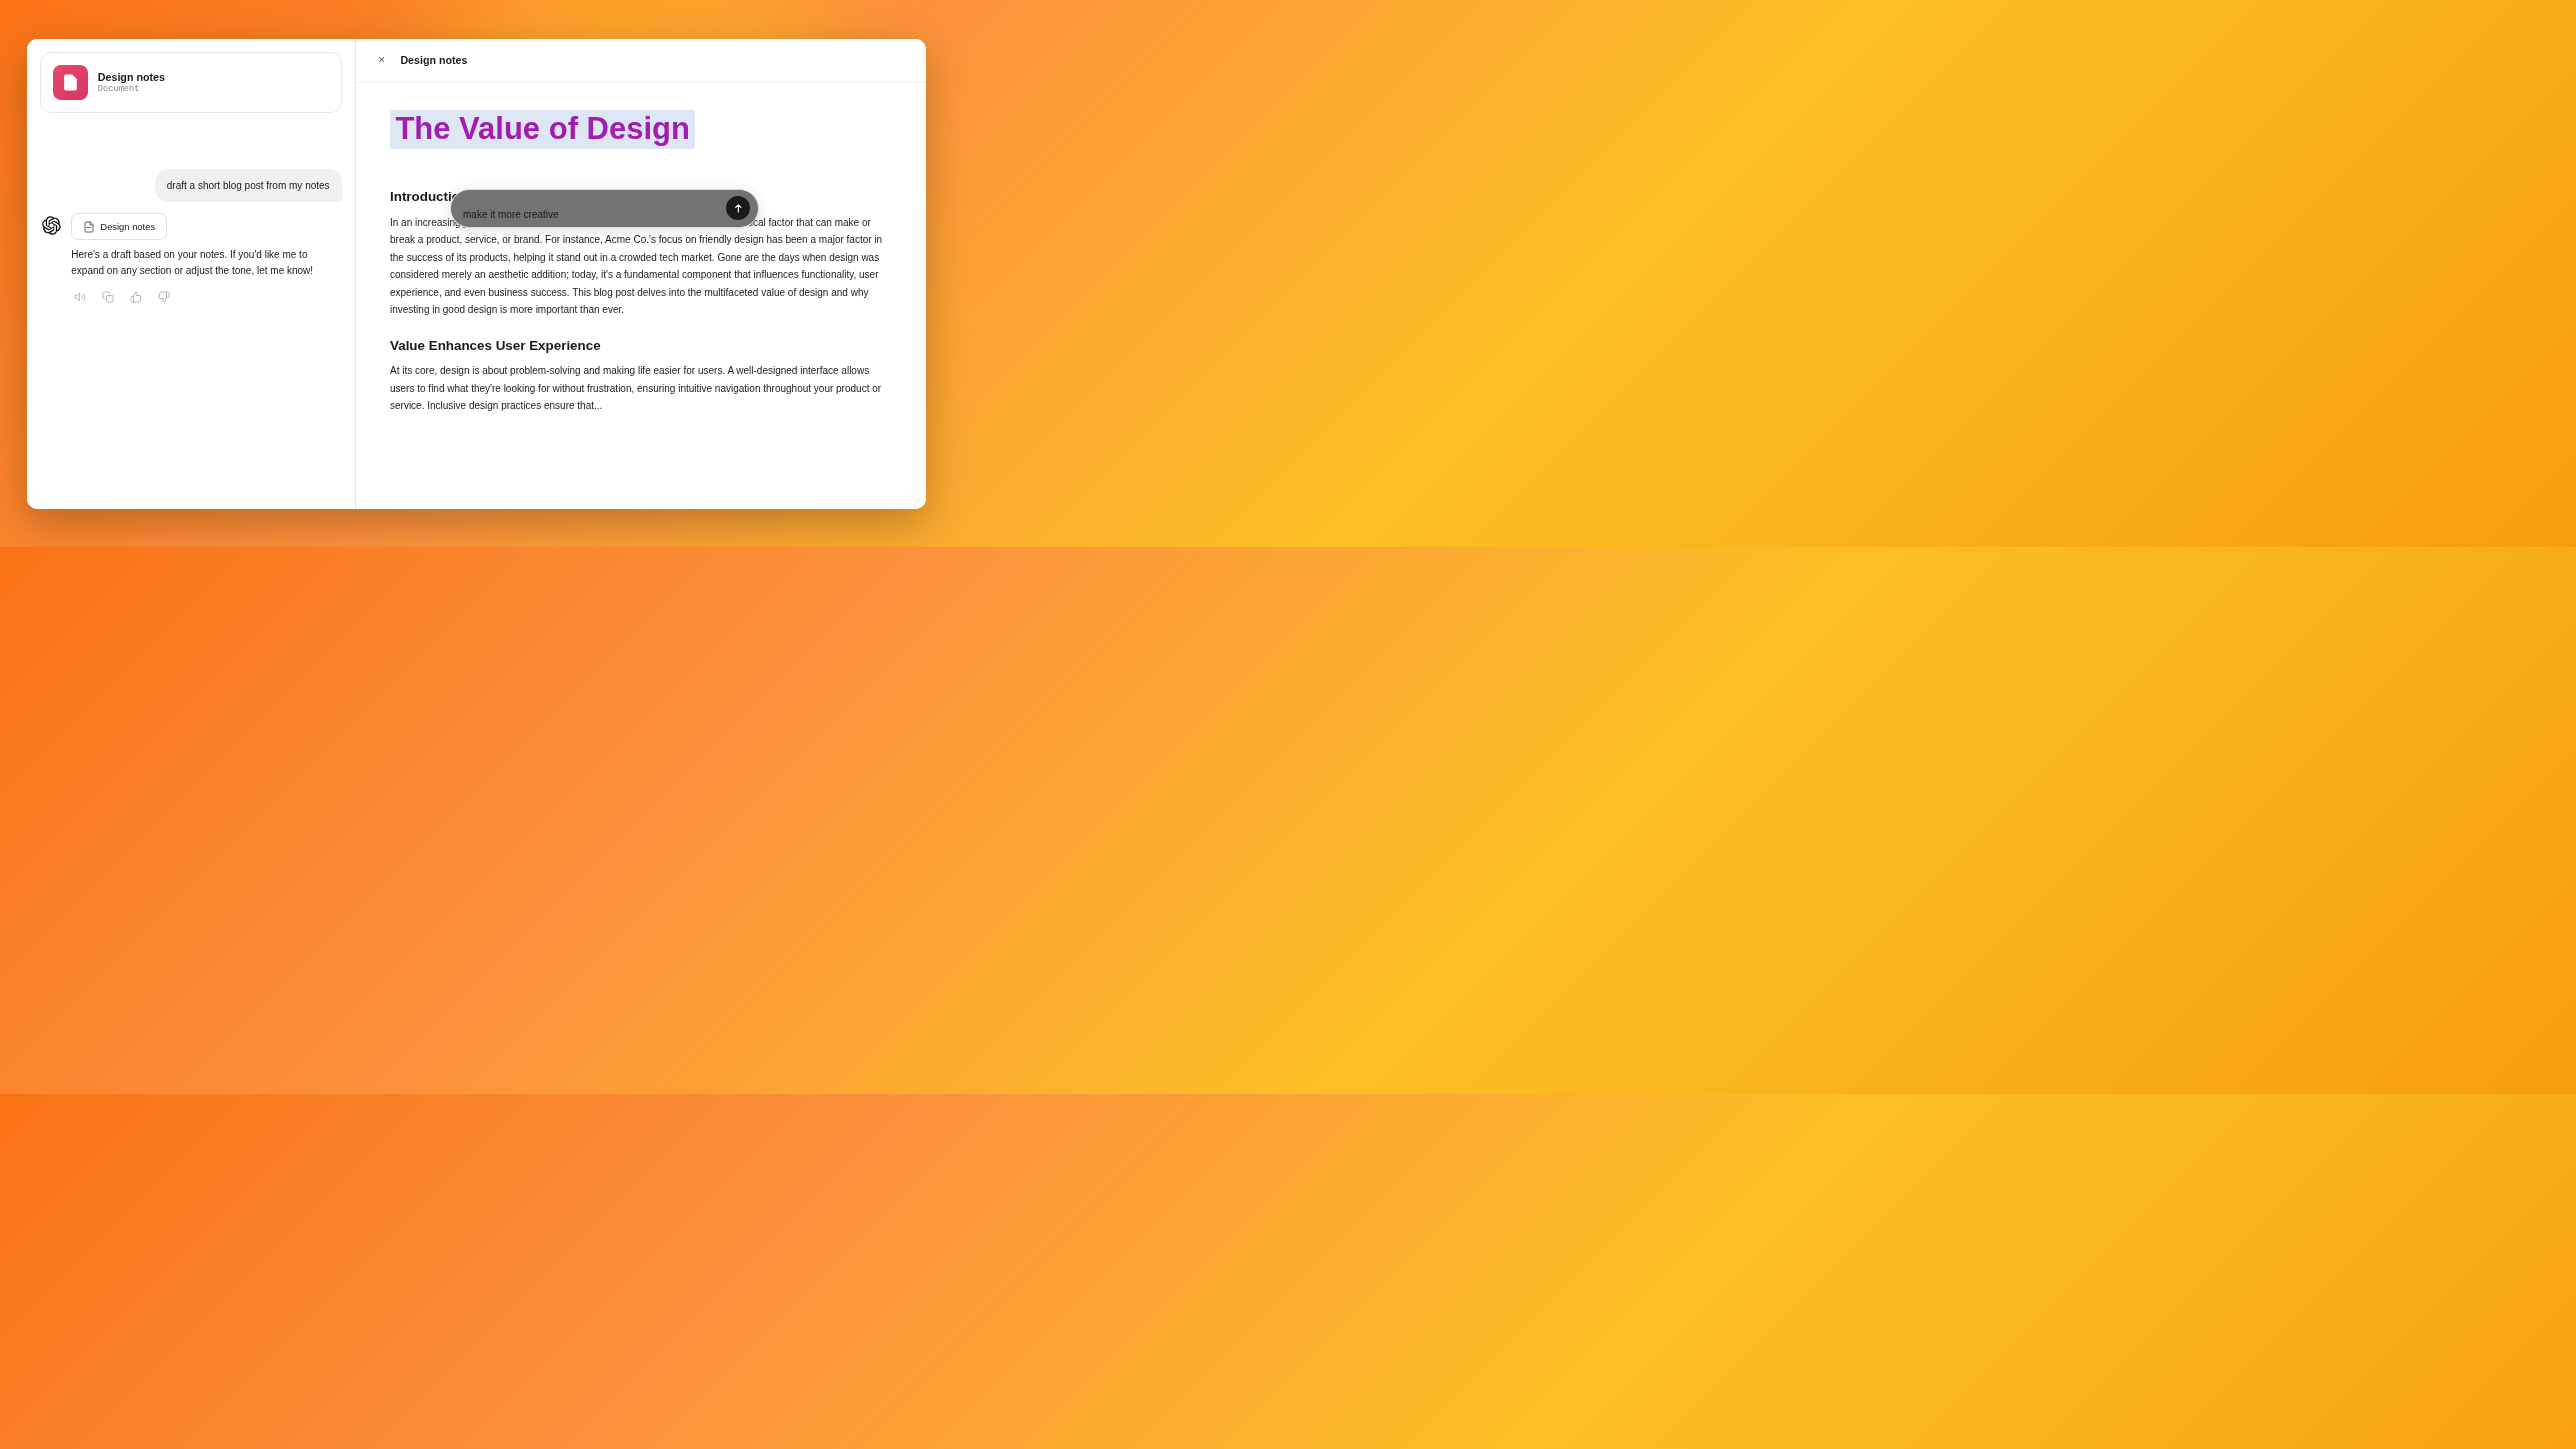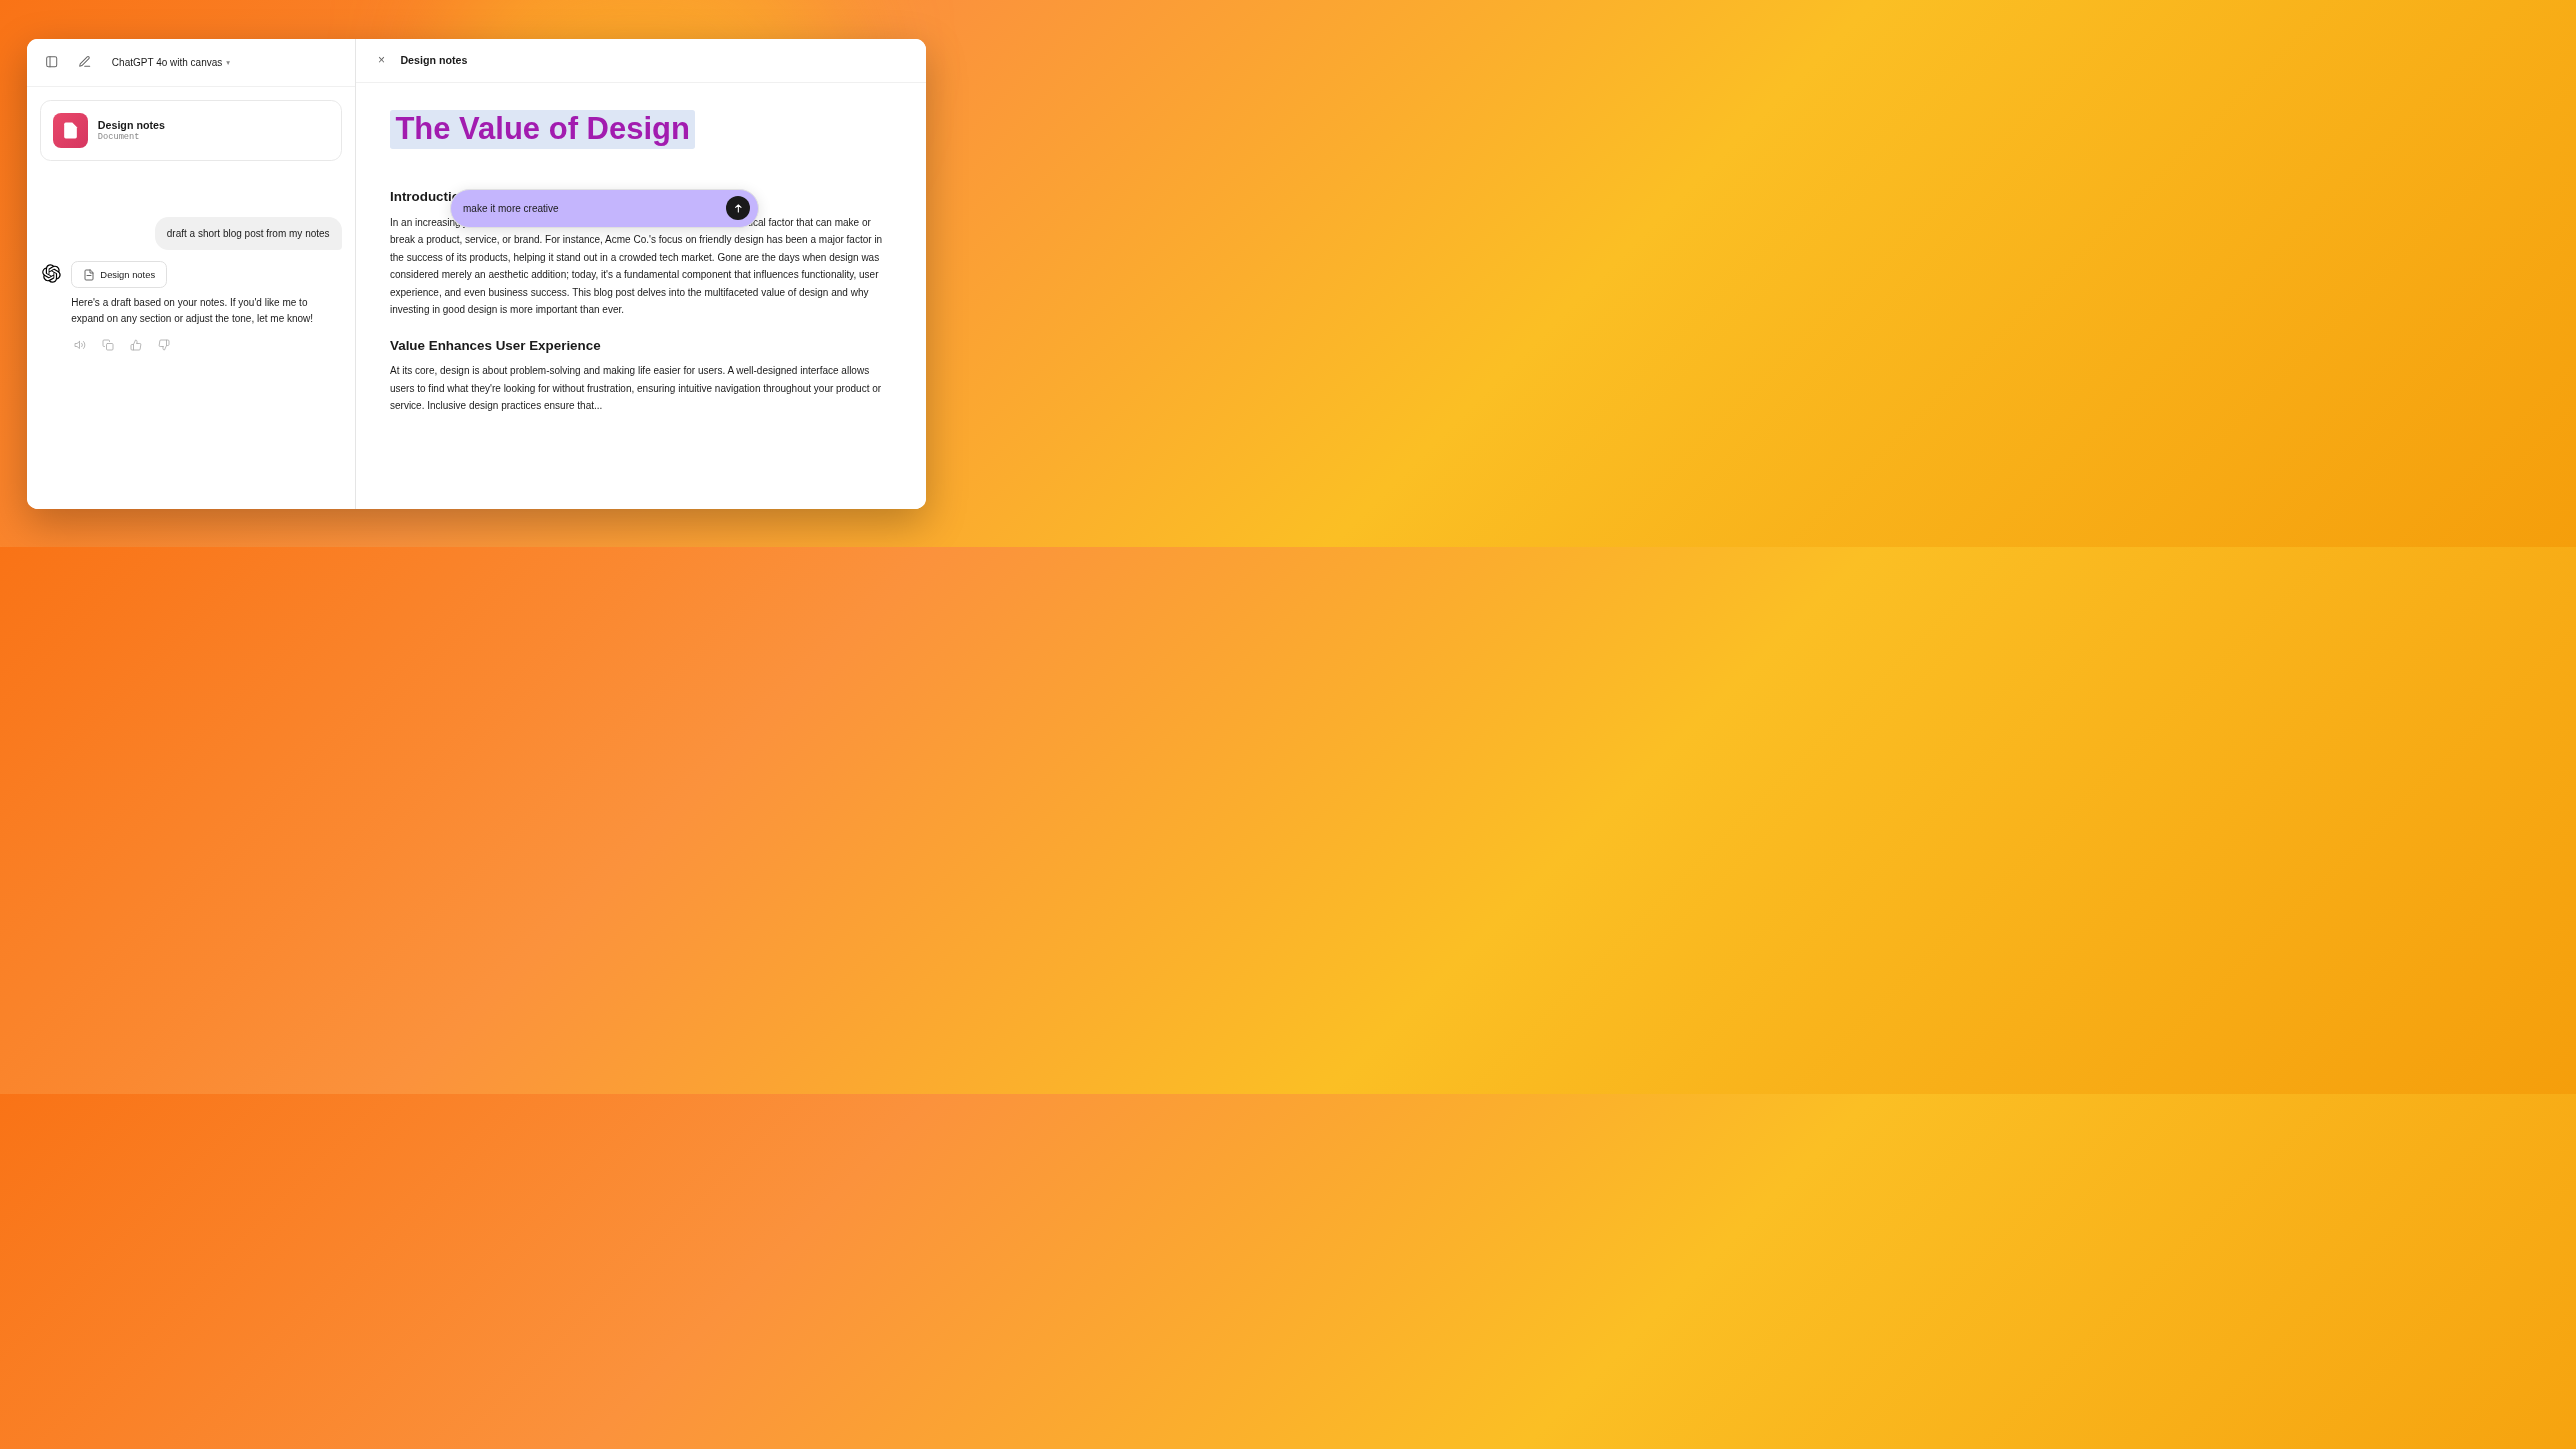--- a/index.html
+++ b/index.html
@@ -300,23 +300,23 @@
       border-radius: 2.7px;
     }
 
     
     .inline-prompt-bar {
       position: absolute;
       top: 106px;
       left: 94px;
       right: 0;
       display: flex;
-      align-items: center;
+      align-items: flex-end;
       gap: 15px;
-      background: #c4b5fd;
+      background: #737373;
       border: 1px solid #e0e0e0;
       border-radius: 20px;
       padding: 6.7px 8px 6.7px 12px;
       box-shadow: 0 2.7px 13.4px rgba(0,0,0,0.12);
       width: 309px;
       z-index: 100;
     }
 
     .inline-prompt-input {
       flex: 1;
@@ -360,41 +360,20 @@
       line-height: 1.75;
       margin-bottom: 10.7px;
     }
   </style>
 </head>
 <body>
 
 <div class="app-window">
 
   <div class="left-panel">
-    <div class="left-header">
-
-      <button class="header-icon-btn" title="Toggle sidebar">
-        <svg viewBox="0 0 24 24" fill="none" stroke="currentColor" stroke-width="1.8" stroke-linecap="round" stroke-linejoin="round">
-          <rect x="3" y="3" width="18" height="18" rx="3"></rect>
-          <line x1="9" y1="3" x2="9" y2="21"></line>
-        </svg>
-      </button>
-
-      <button class="header-icon-btn" title="New chat">
-        <svg viewBox="0 0 24 24" fill="none" stroke="currentColor" stroke-width="1.8" stroke-linecap="round" stroke-linejoin="round">
-          <path d="M12 20h9"></path>
-          <path d="M16.5 3.5a2.121 2.121 0 013 3L7 19l-4 1 1-4L16.5 3.5z"></path>
-        </svg>
-      </button>
-
-      <button class="model-selector">
-        <span>ChatGPT 4o with canvas</span>
-        <span class="chevron">▾</span>
-      </button>
-    </div>
 
     <div class="left-content">
 
       <div class="design-notes-card">
         <div class="doc-icon-wrap">
           <svg viewBox="0 0 24 24">
             <path d="M14 2H6a2 2 0 00-2 2v16a2 2 0 002 2h12a2 2 0 002-2V8z"></path>
             <polyline points="14 2 14 8 20 8"></polyline>
             <line x1="8" y1="13" x2="16" y2="13"></line>
             <line x1="8" y1="17" x2="16" y2="17"></line>

